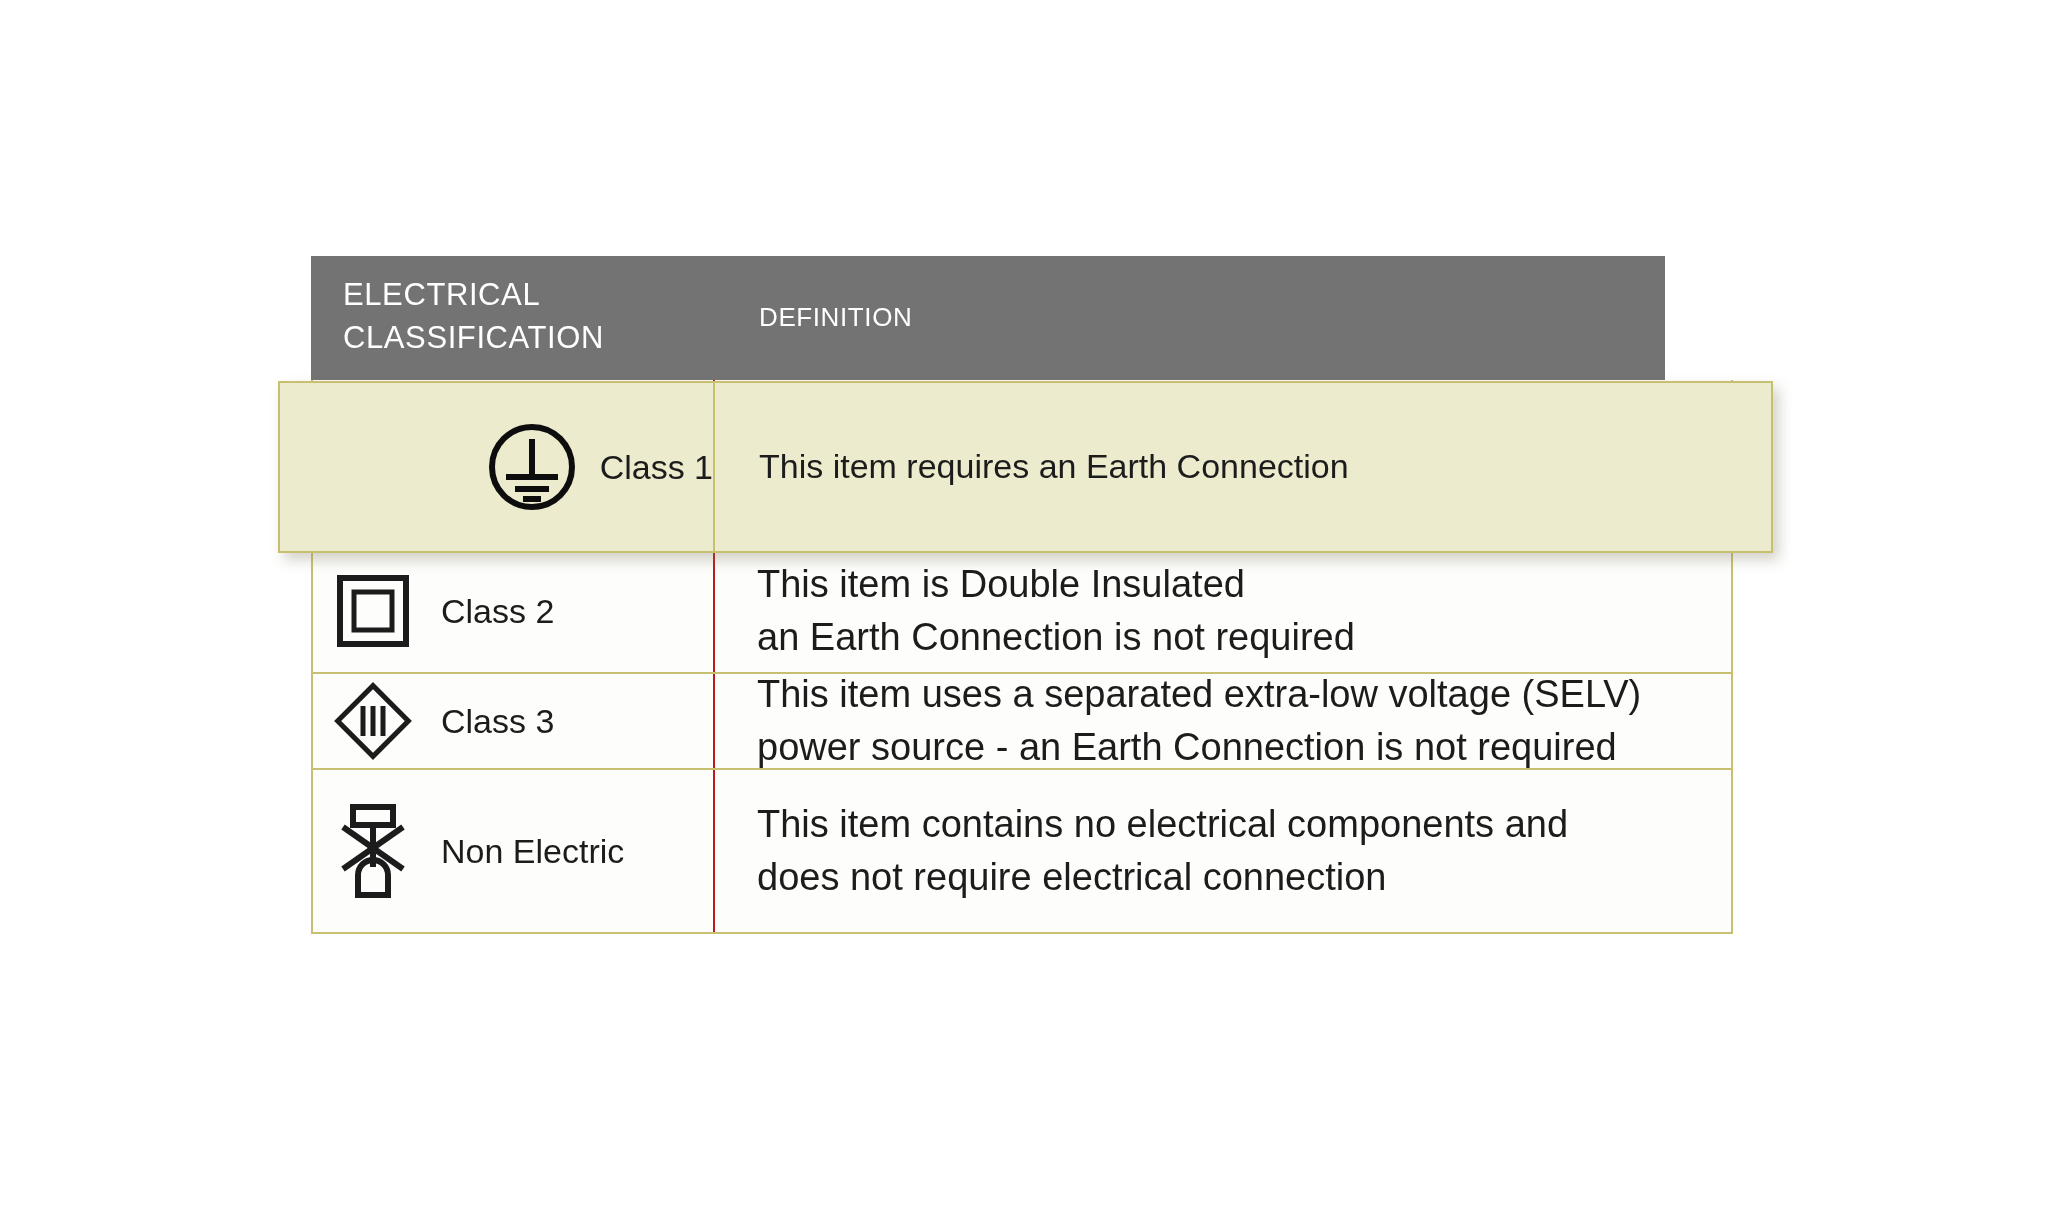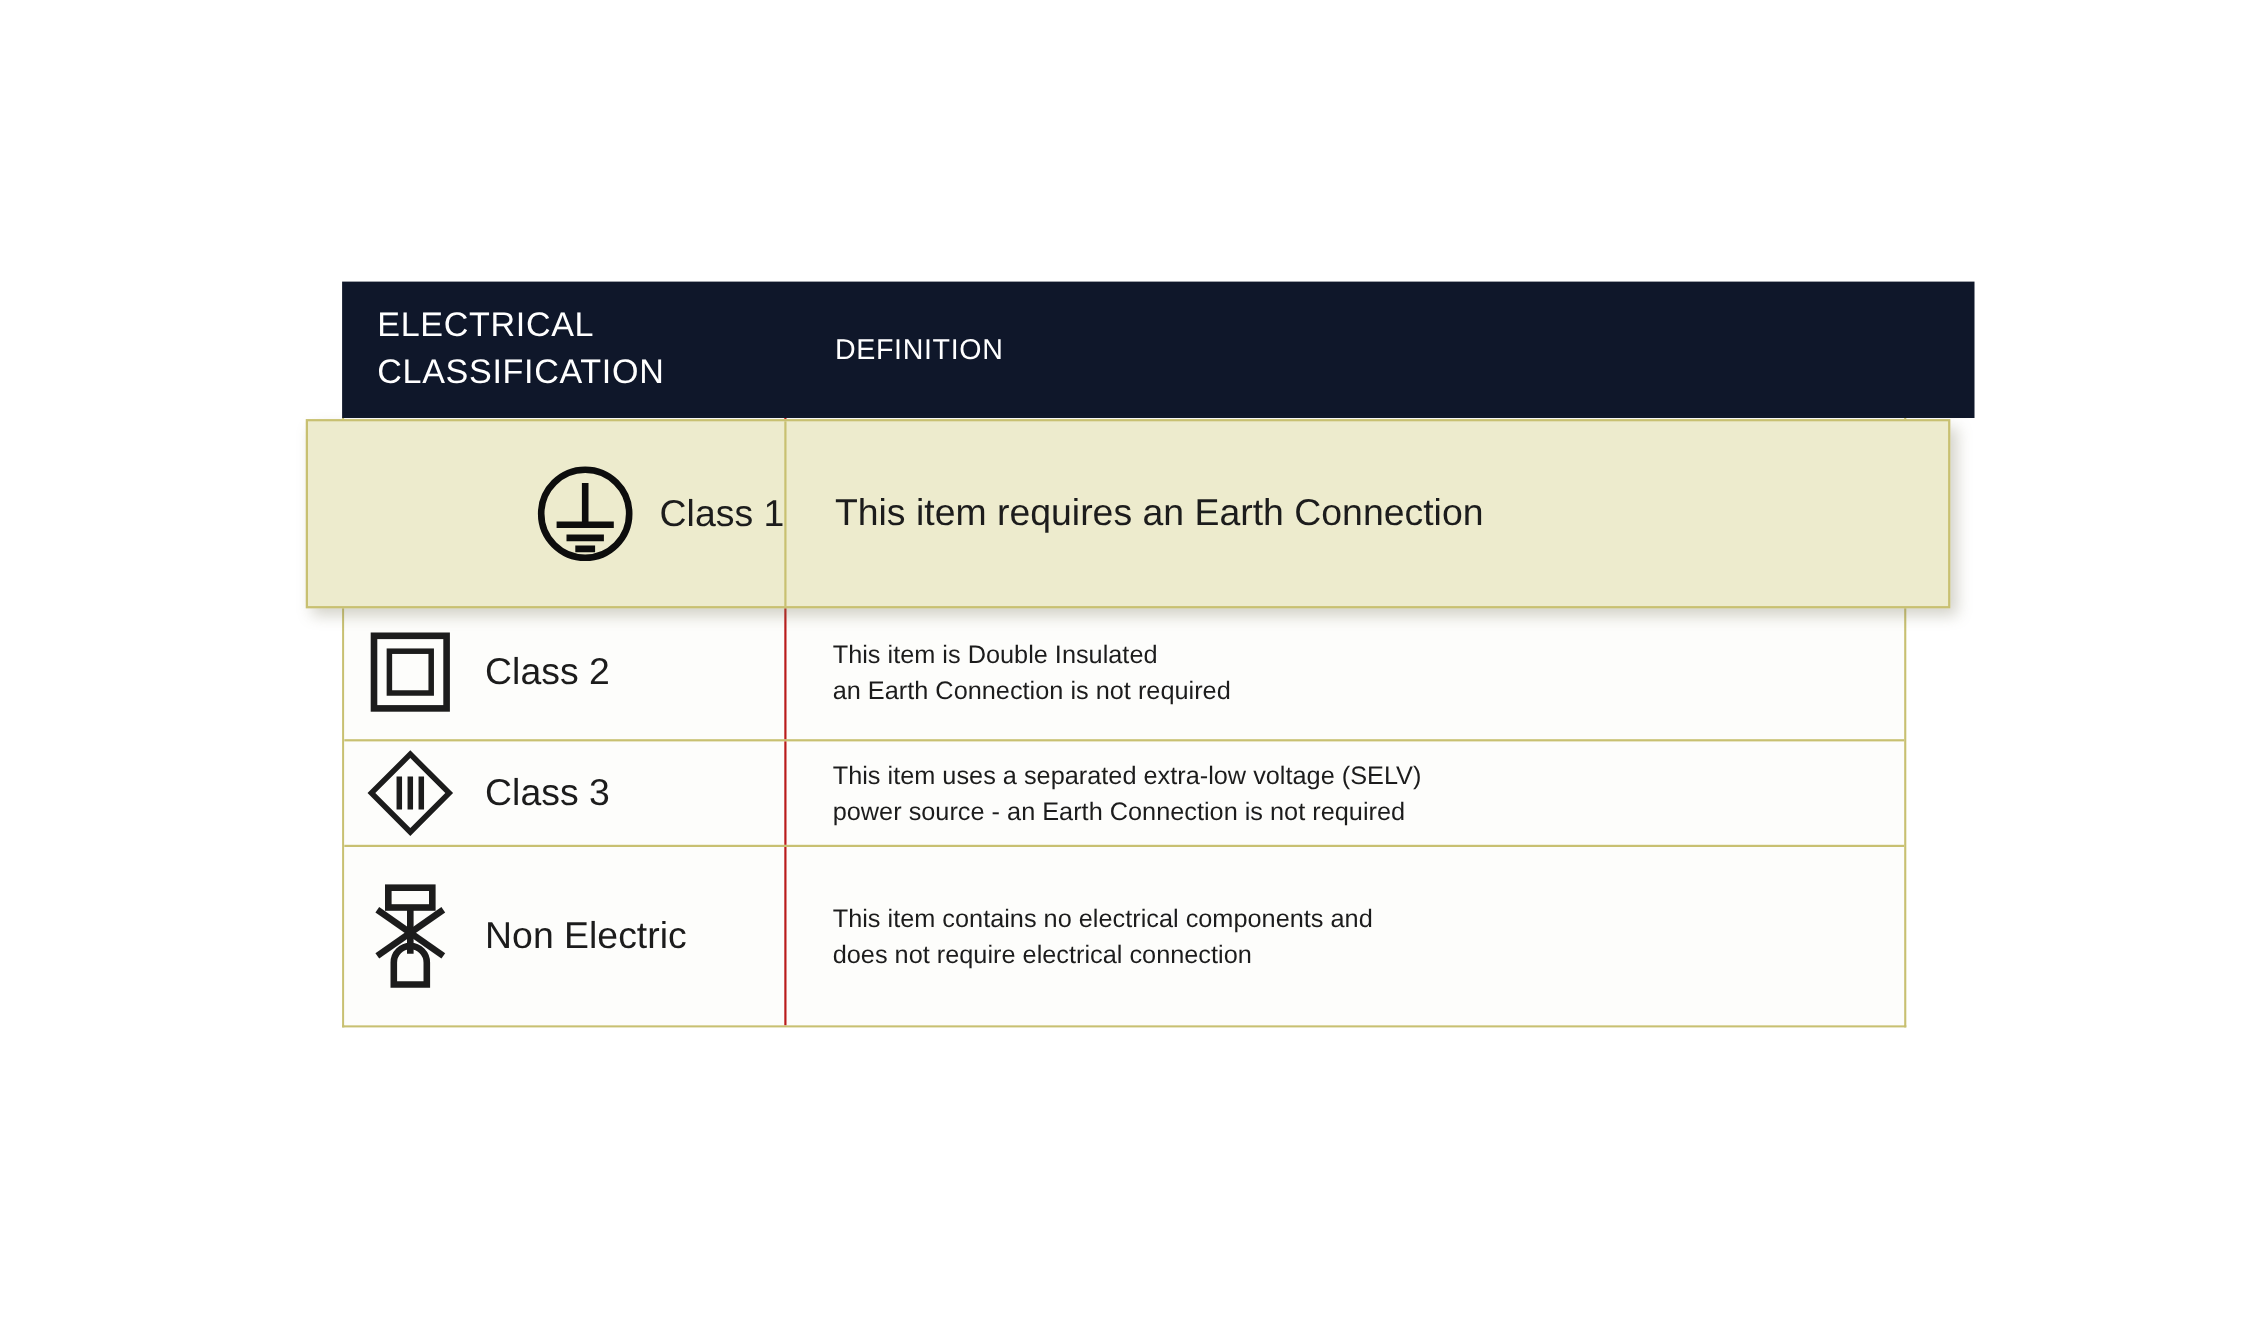--- a/index.html
+++ b/index.html
@@ -25,23 +25,23 @@
   .table-wrap {
     position: absolute;
     left: 311px;
     top: 256px;
     width: 1422px;
   }
 
   
   .thead {
     display: flex;
-    background: #0f172a;
+    background: #737373;
     height: 124px;
-    width: 1484px;
+    width: 1354px;
   }
   .th-class {
     width: 404px;
     padding: 18px 0 0 32px;
     color: #FFFFFF;
     font-size: 31px;
     letter-spacing: 0.6px;
     line-height: 1.38;
     font-weight: 400;
   }
@@ -79,21 +79,21 @@
     padding-left: 14px;
   }
   .cell-def {
     flex: 1;
     display: flex;
     align-items: center;
     padding-left: 42px;
     padding-right: 20px;
   }
   .def-text {
-    font-size: 23px;
+    font-size: 38px;
     color: #1c1c1c;
     line-height: 1.40;
     font-weight: 400;
   }
   .def-text .l2 { display: block; }
 
   .class-label {
     font-size: 34px;
     color: #1c1c1c;
     margin-left: 22px;

